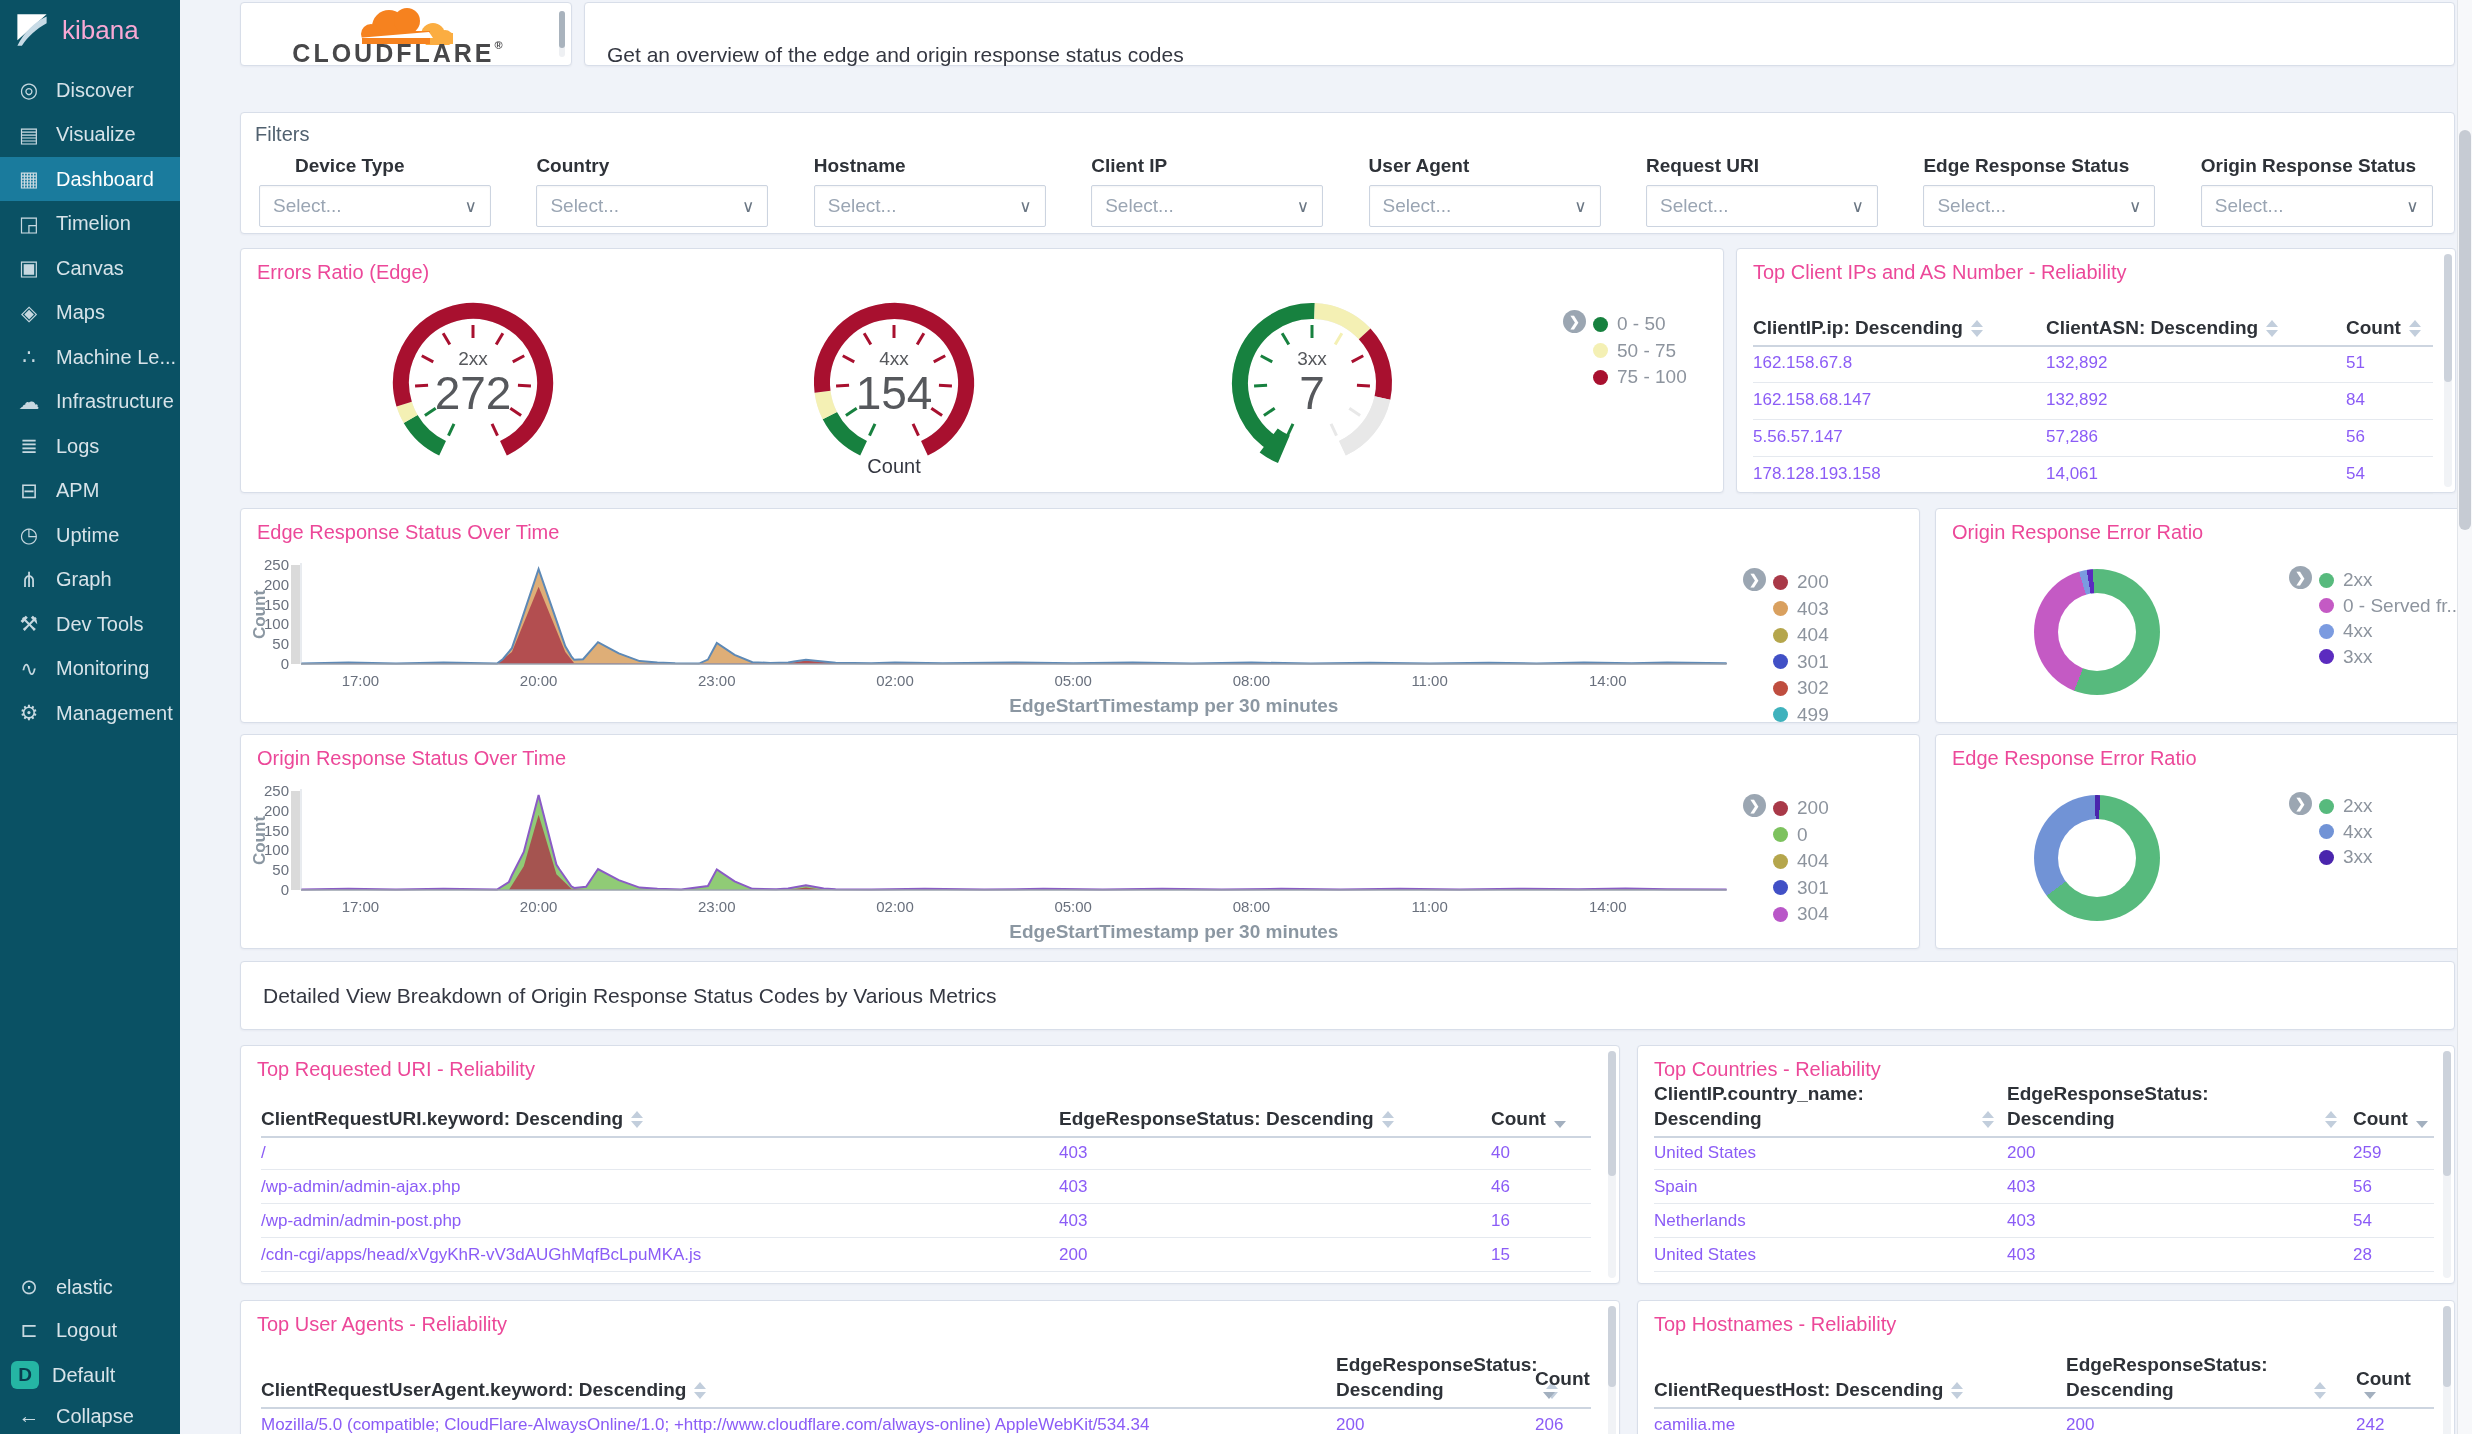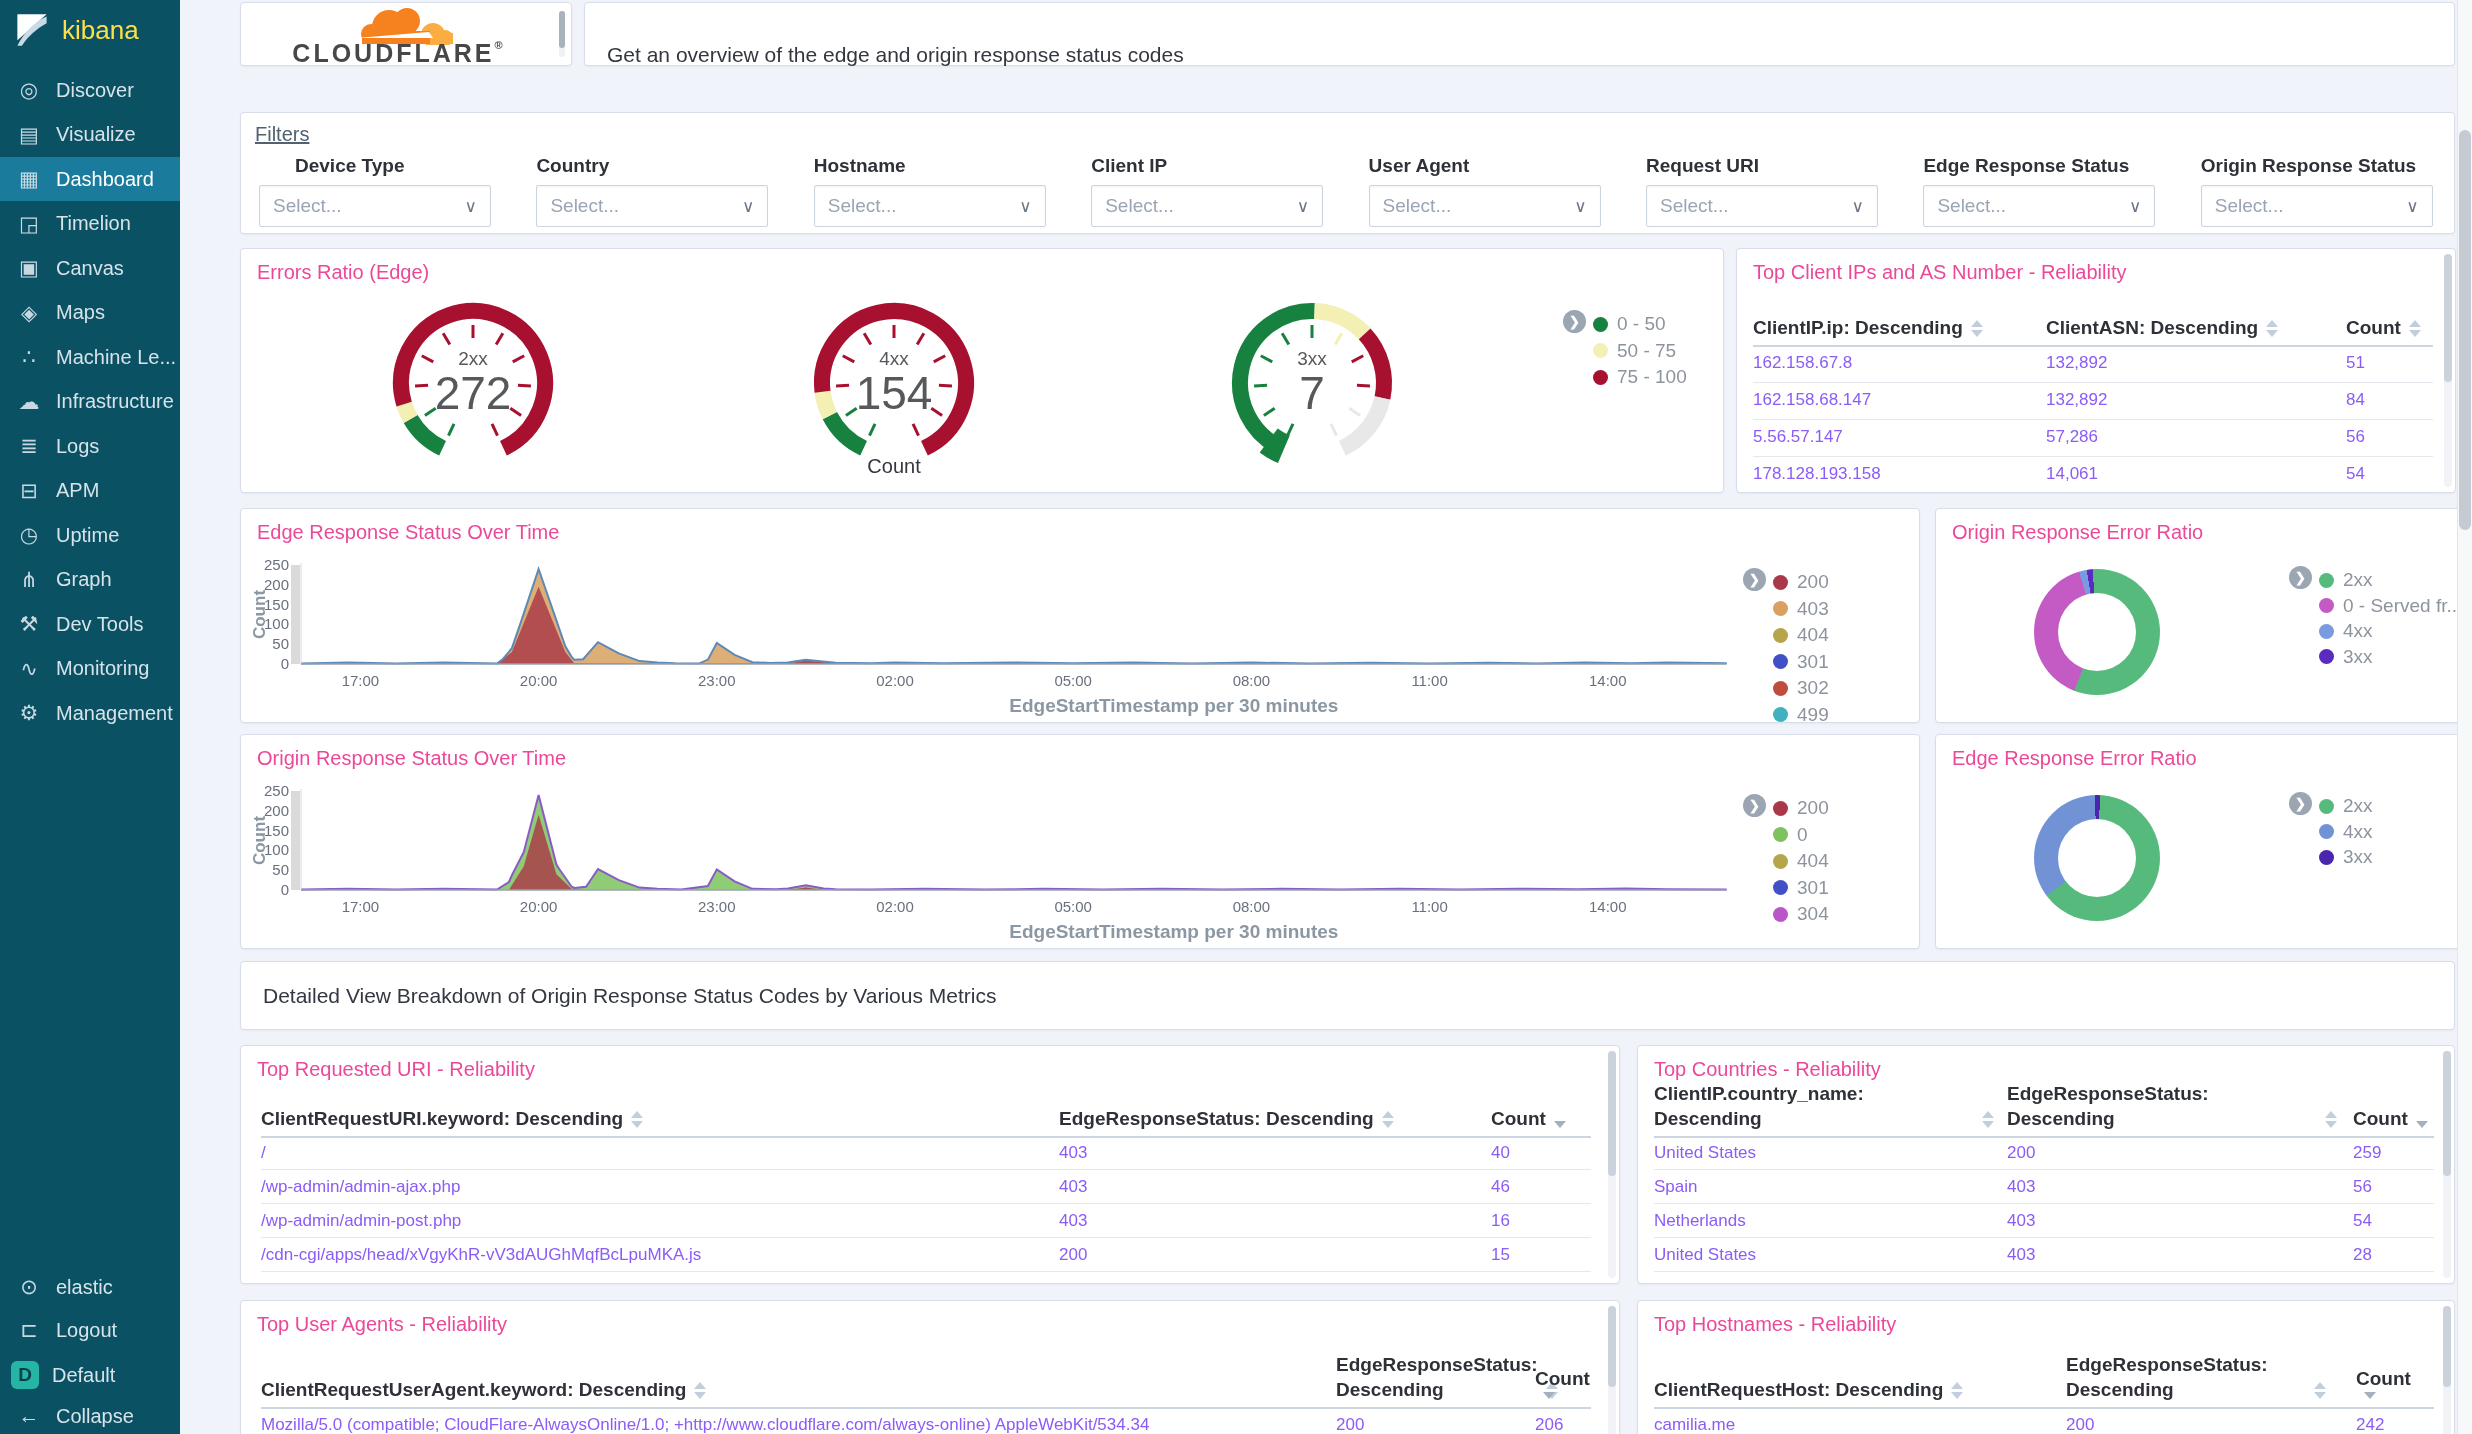--- a/index.html
+++ b/index.html
@@ -1,35 +1,35 @@
 <!DOCTYPE html>
 <html><head>
 <meta charset="utf-8">
 <style>
   html,body{margin:0;padding:0;background:#e9edf4;font-family:"Liberation Sans",sans-serif;}
   #app{position:relative;width:2472px;height:1434px;background:#f0f3f9;overflow:hidden;}
   .abs{position:absolute;}
   
   #sidebar{position:absolute;left:0;top:0;width:180px;height:1434px;background:#0a5164;z-index:5;}
   #kibana-logo{position:absolute;left:14px;top:12px;display:flex;align-items:center;gap:12px;}
-  #kibana-logo .word{color:#fde047;font-size:26px;}
+  #kibana-logo .word{color:#f9a8d4;font-size:26px;}
   .nav-item{position:absolute;left:0;width:180px;height:44px;display:flex;align-items:center;gap:13px;padding-left:15px;box-sizing:border-box;color:#d7e3e9;font-size:20px;cursor:pointer;}
   .nav-item .ic{width:28px;text-align:center;font-size:21px;color:#c7d8e0;flex:0 0 28px;}
   .nav-item.active{background:#1a7b9d;color:#fff;}
   .dbadge{width:28px;height:28px;border-radius:6px;background:#25b5a4;color:#093d4e;font-weight:bold;font-size:19px;display:flex;align-items:center;justify-content:center;}
   
   .panel{position:absolute;background:#fff;border:1px solid #d8dee9;border-radius:4px;box-shadow:0 1px 2px rgba(52,65,90,.05);box-sizing:border-box;}
   .ptitle{position:absolute;left:16px;top:12px;font-size:20px;color:#ec4899;white-space:nowrap;}
   
   #hd-title{position:absolute;left:22px;top:8px;font-size:24px;font-weight:bold;color:#1a1c21;}
   #hd-sub{position:absolute;left:22px;top:40px;font-size:21px;color:#343741;}
   #cf-word{position:absolute;left:0;right:14px;top:36px;text-align:center;font-size:25px;font-weight:bold;letter-spacing:3px;color:#474749;}
   #cf-reg{font-size:11px;vertical-align:top;}
   
-  #filters-title{position:absolute;left:14px;top:10px;font-size:20px;color:#51616f;text-decoration:underline;}
+  #filters-title{position:absolute;left:14px;top:10px;font-size:20px;color:#51616f;}
   .flabel{position:absolute;font-weight:bold;font-size:19px;color:#2e3238;white-space:nowrap;}
   .sel{position:absolute;height:42px;background:#fff;border:1px solid #ccd4e0;border-radius:2px;display:flex;align-items:center;justify-content:space-between;padding:0 13px;color:#9aa5b3;font-size:19px;box-sizing:border-box;box-shadow:inset 0 1px 2px rgba(30,40,60,.05);cursor:pointer;}
   .sel .chev{color:#6a7683;font-size:17px;}
   
   .th{position:absolute;display:flex;align-items:flex-end;font-weight:bold;color:#2e3238;font-size:19px;line-height:1.35;}
   .th.stack{flex-direction:column;align-items:flex-start;justify-content:flex-end;}
   .td{position:absolute;color:#8b5cf6;font-size:17px;white-space:nowrap;overflow:hidden;text-overflow:ellipsis;}
   .tline{position:absolute;height:2px;background:#cdd5e0;}
   .rline{position:absolute;height:1px;background:#e5e9ef;}
   .sorts{display:inline-flex;flex-direction:column;gap:3px;margin-left:8px;margin-bottom:4px;}

